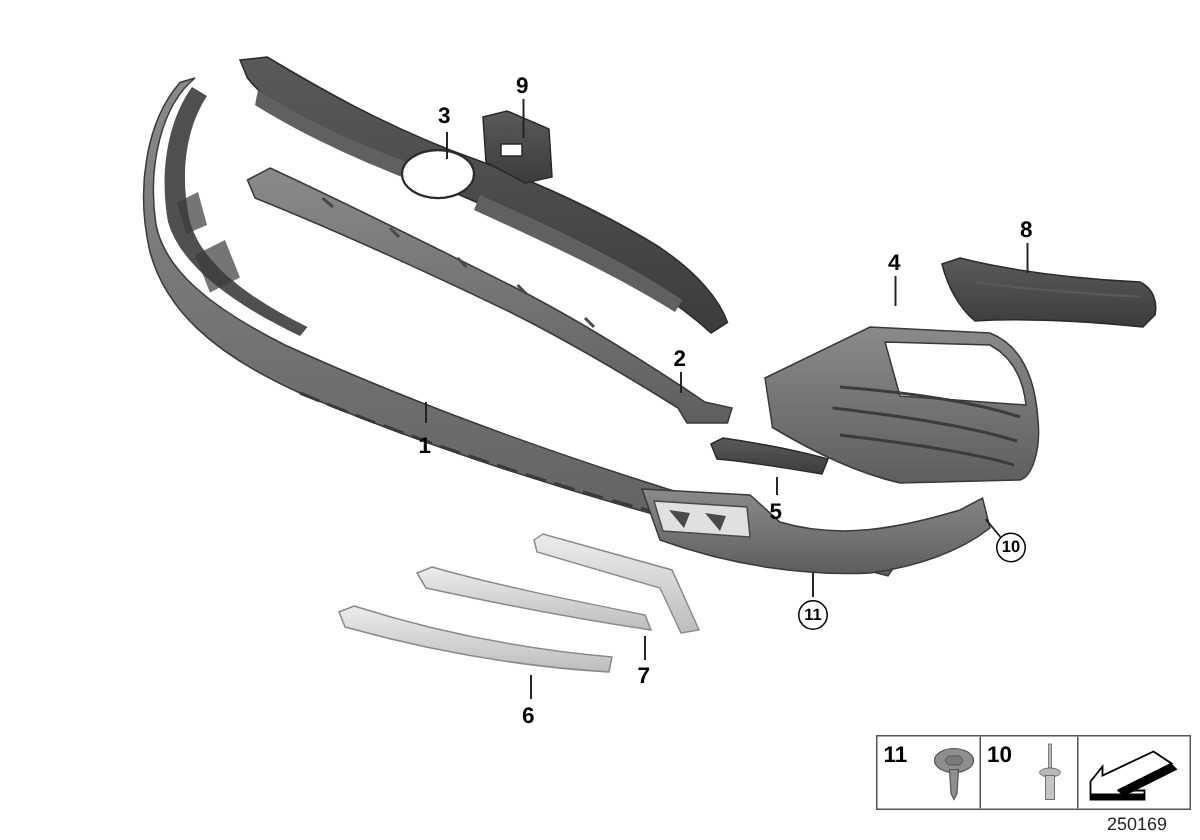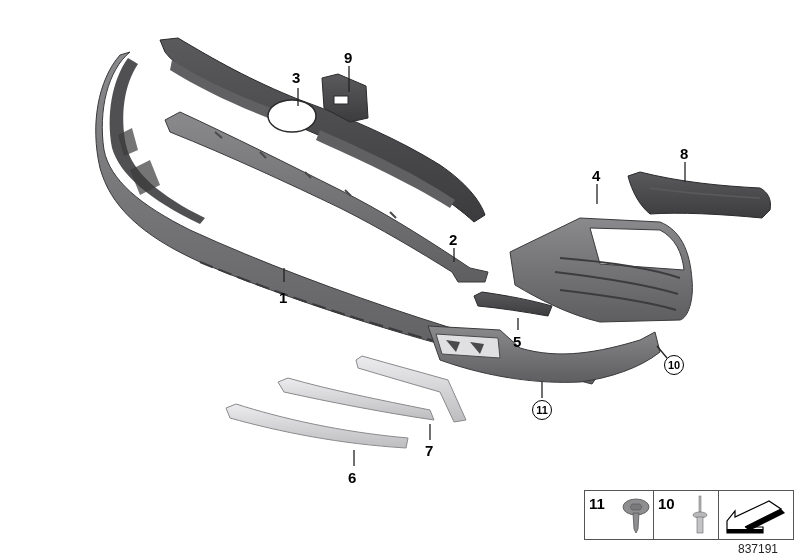--- a/index.html
+++ b/index.html
@@ -131,13 +131,13 @@
   </div>
   <div class="cell" style="width:74px;">
     <svg style="left:4px;top:4px;" width="66" height="40" viewBox="0 0 66 40">
       <path d="M4,26 L4,38 L40,38 L40,32 L22,32 L58,14 L46,6 L12,22 L12,16 Z" fill="#ffffff" stroke="#000" stroke-width="1.2"></path>
       <path d="M4,38 L40,38 L40,34 L4,34 Z" fill="#000"></path>
       <path d="M58,14 L62,18 L26,36 L22,32 Z" fill="#000"></path>
     </svg>
   </div>
 </div>
 
-<div class="diagram-id">837191</div>
+<div class="diagram-id">250169</div>
 
 </body></html>

